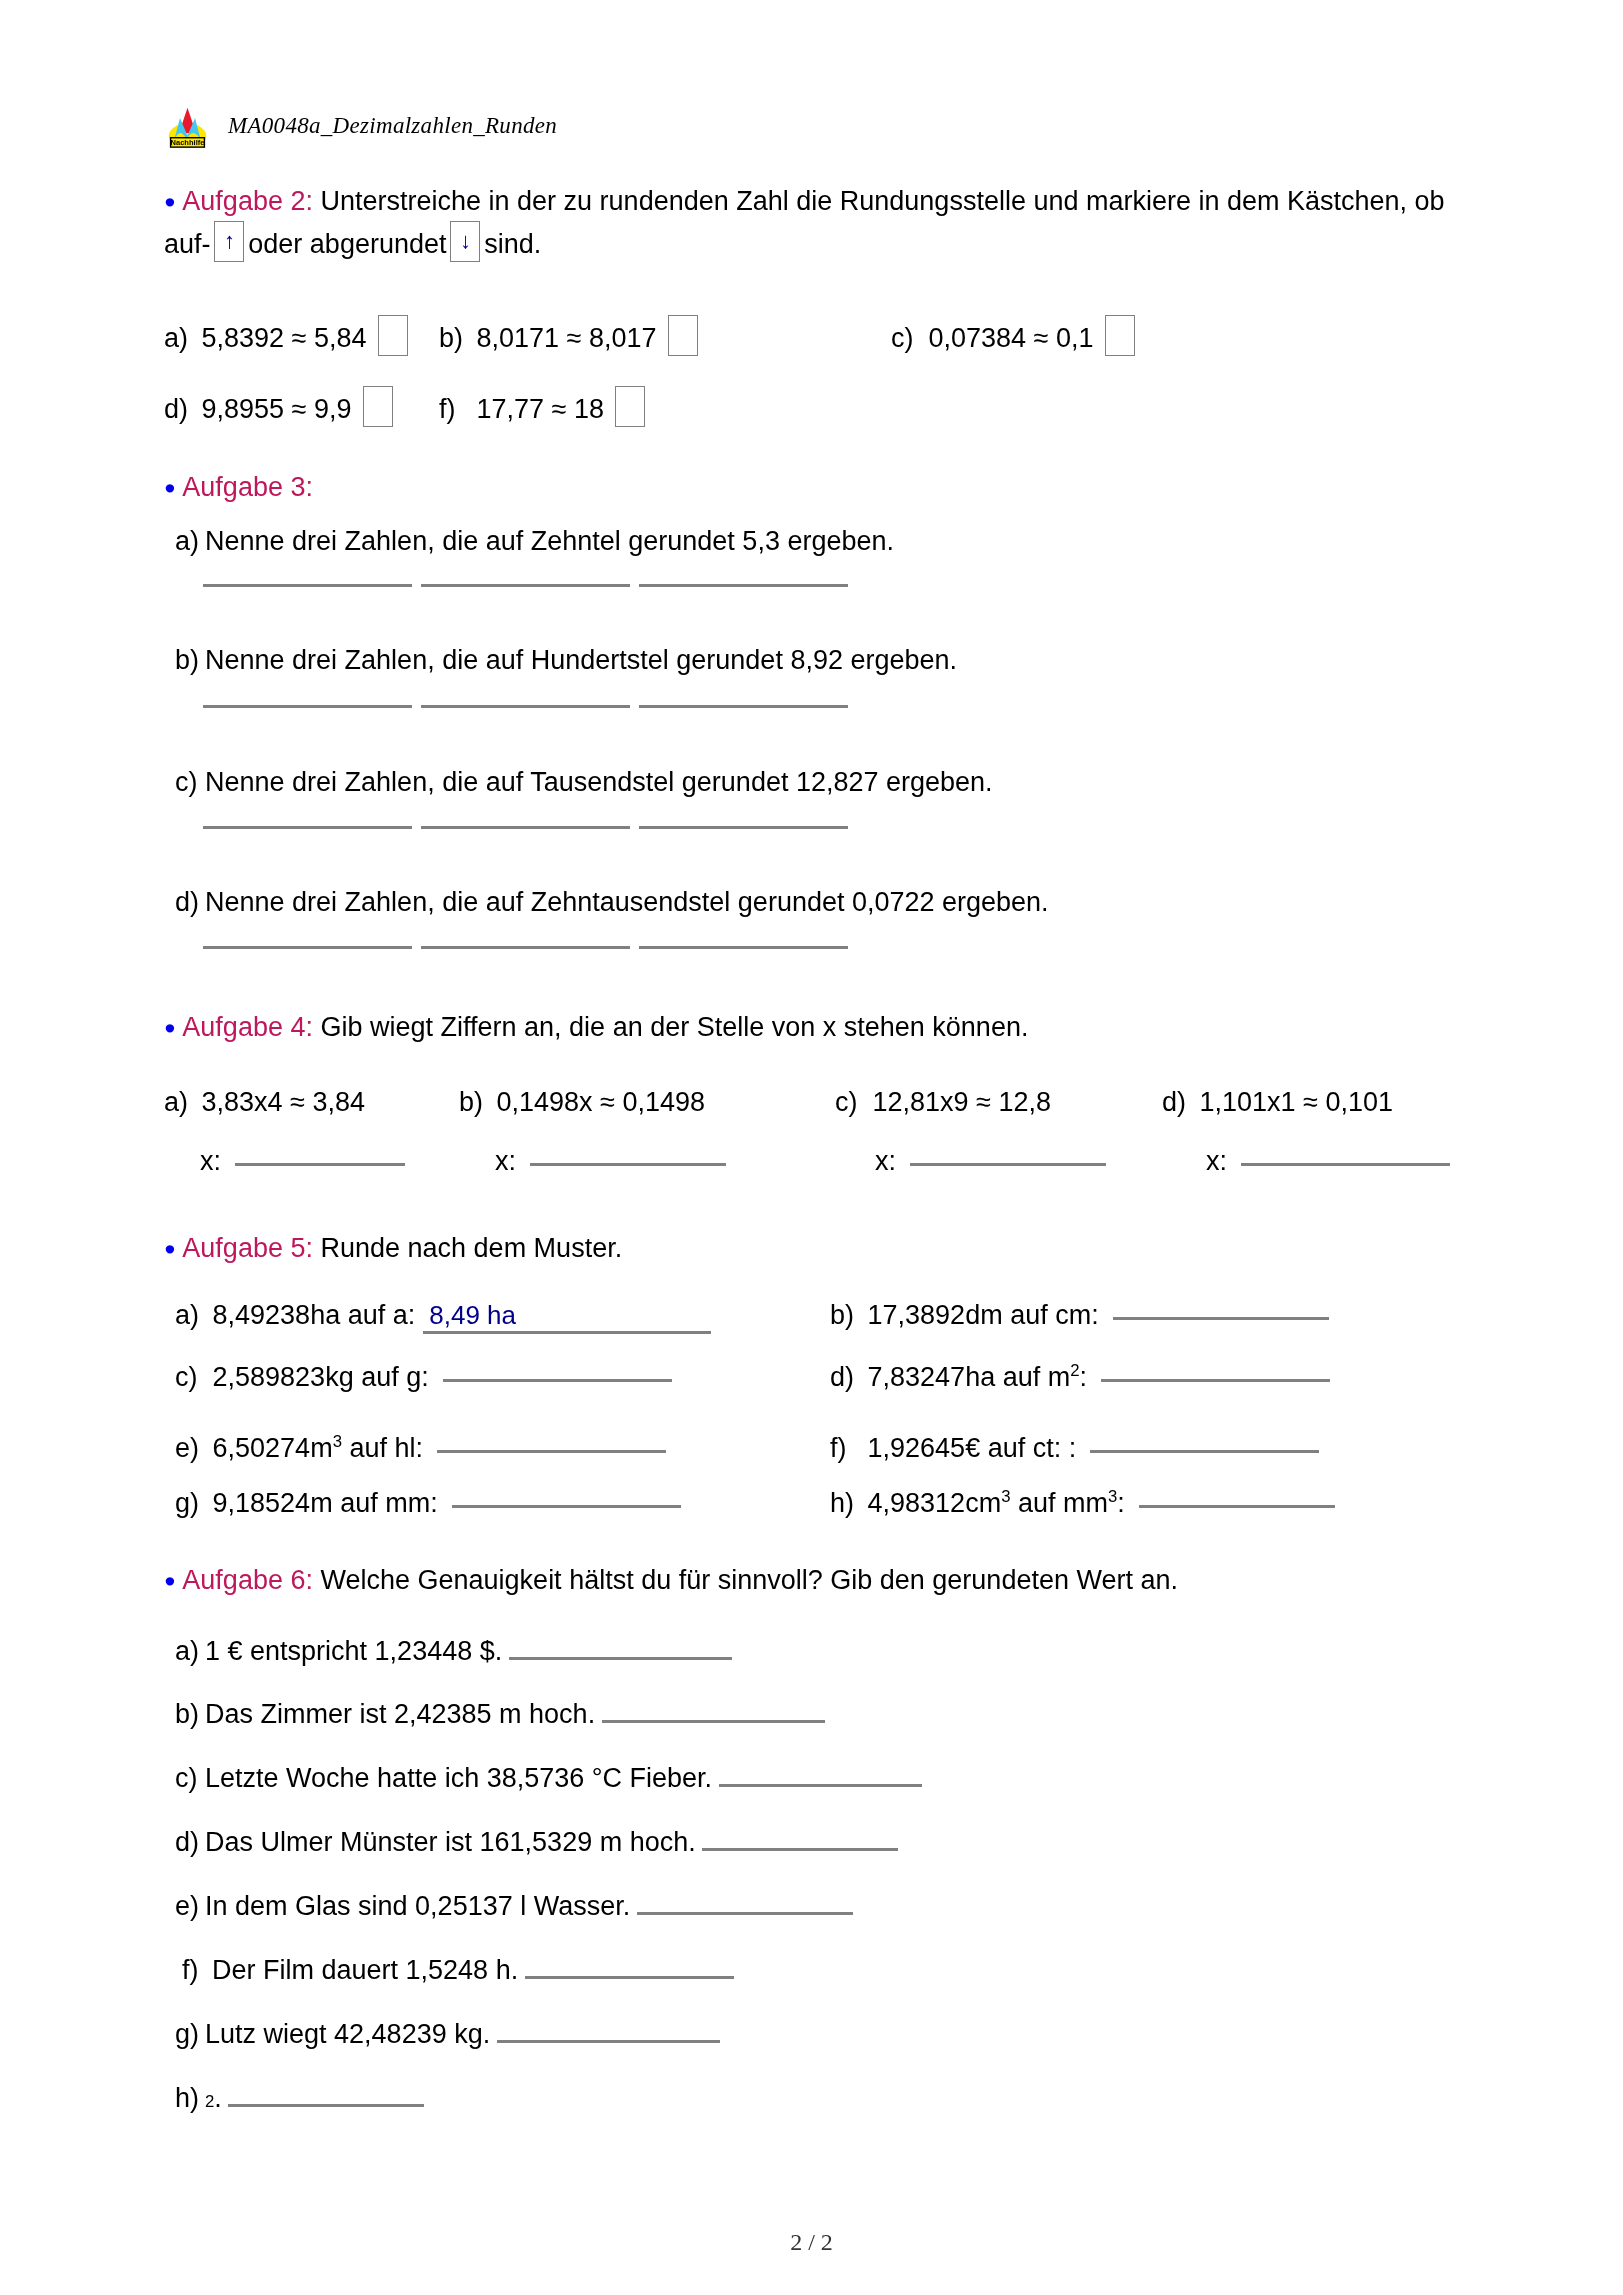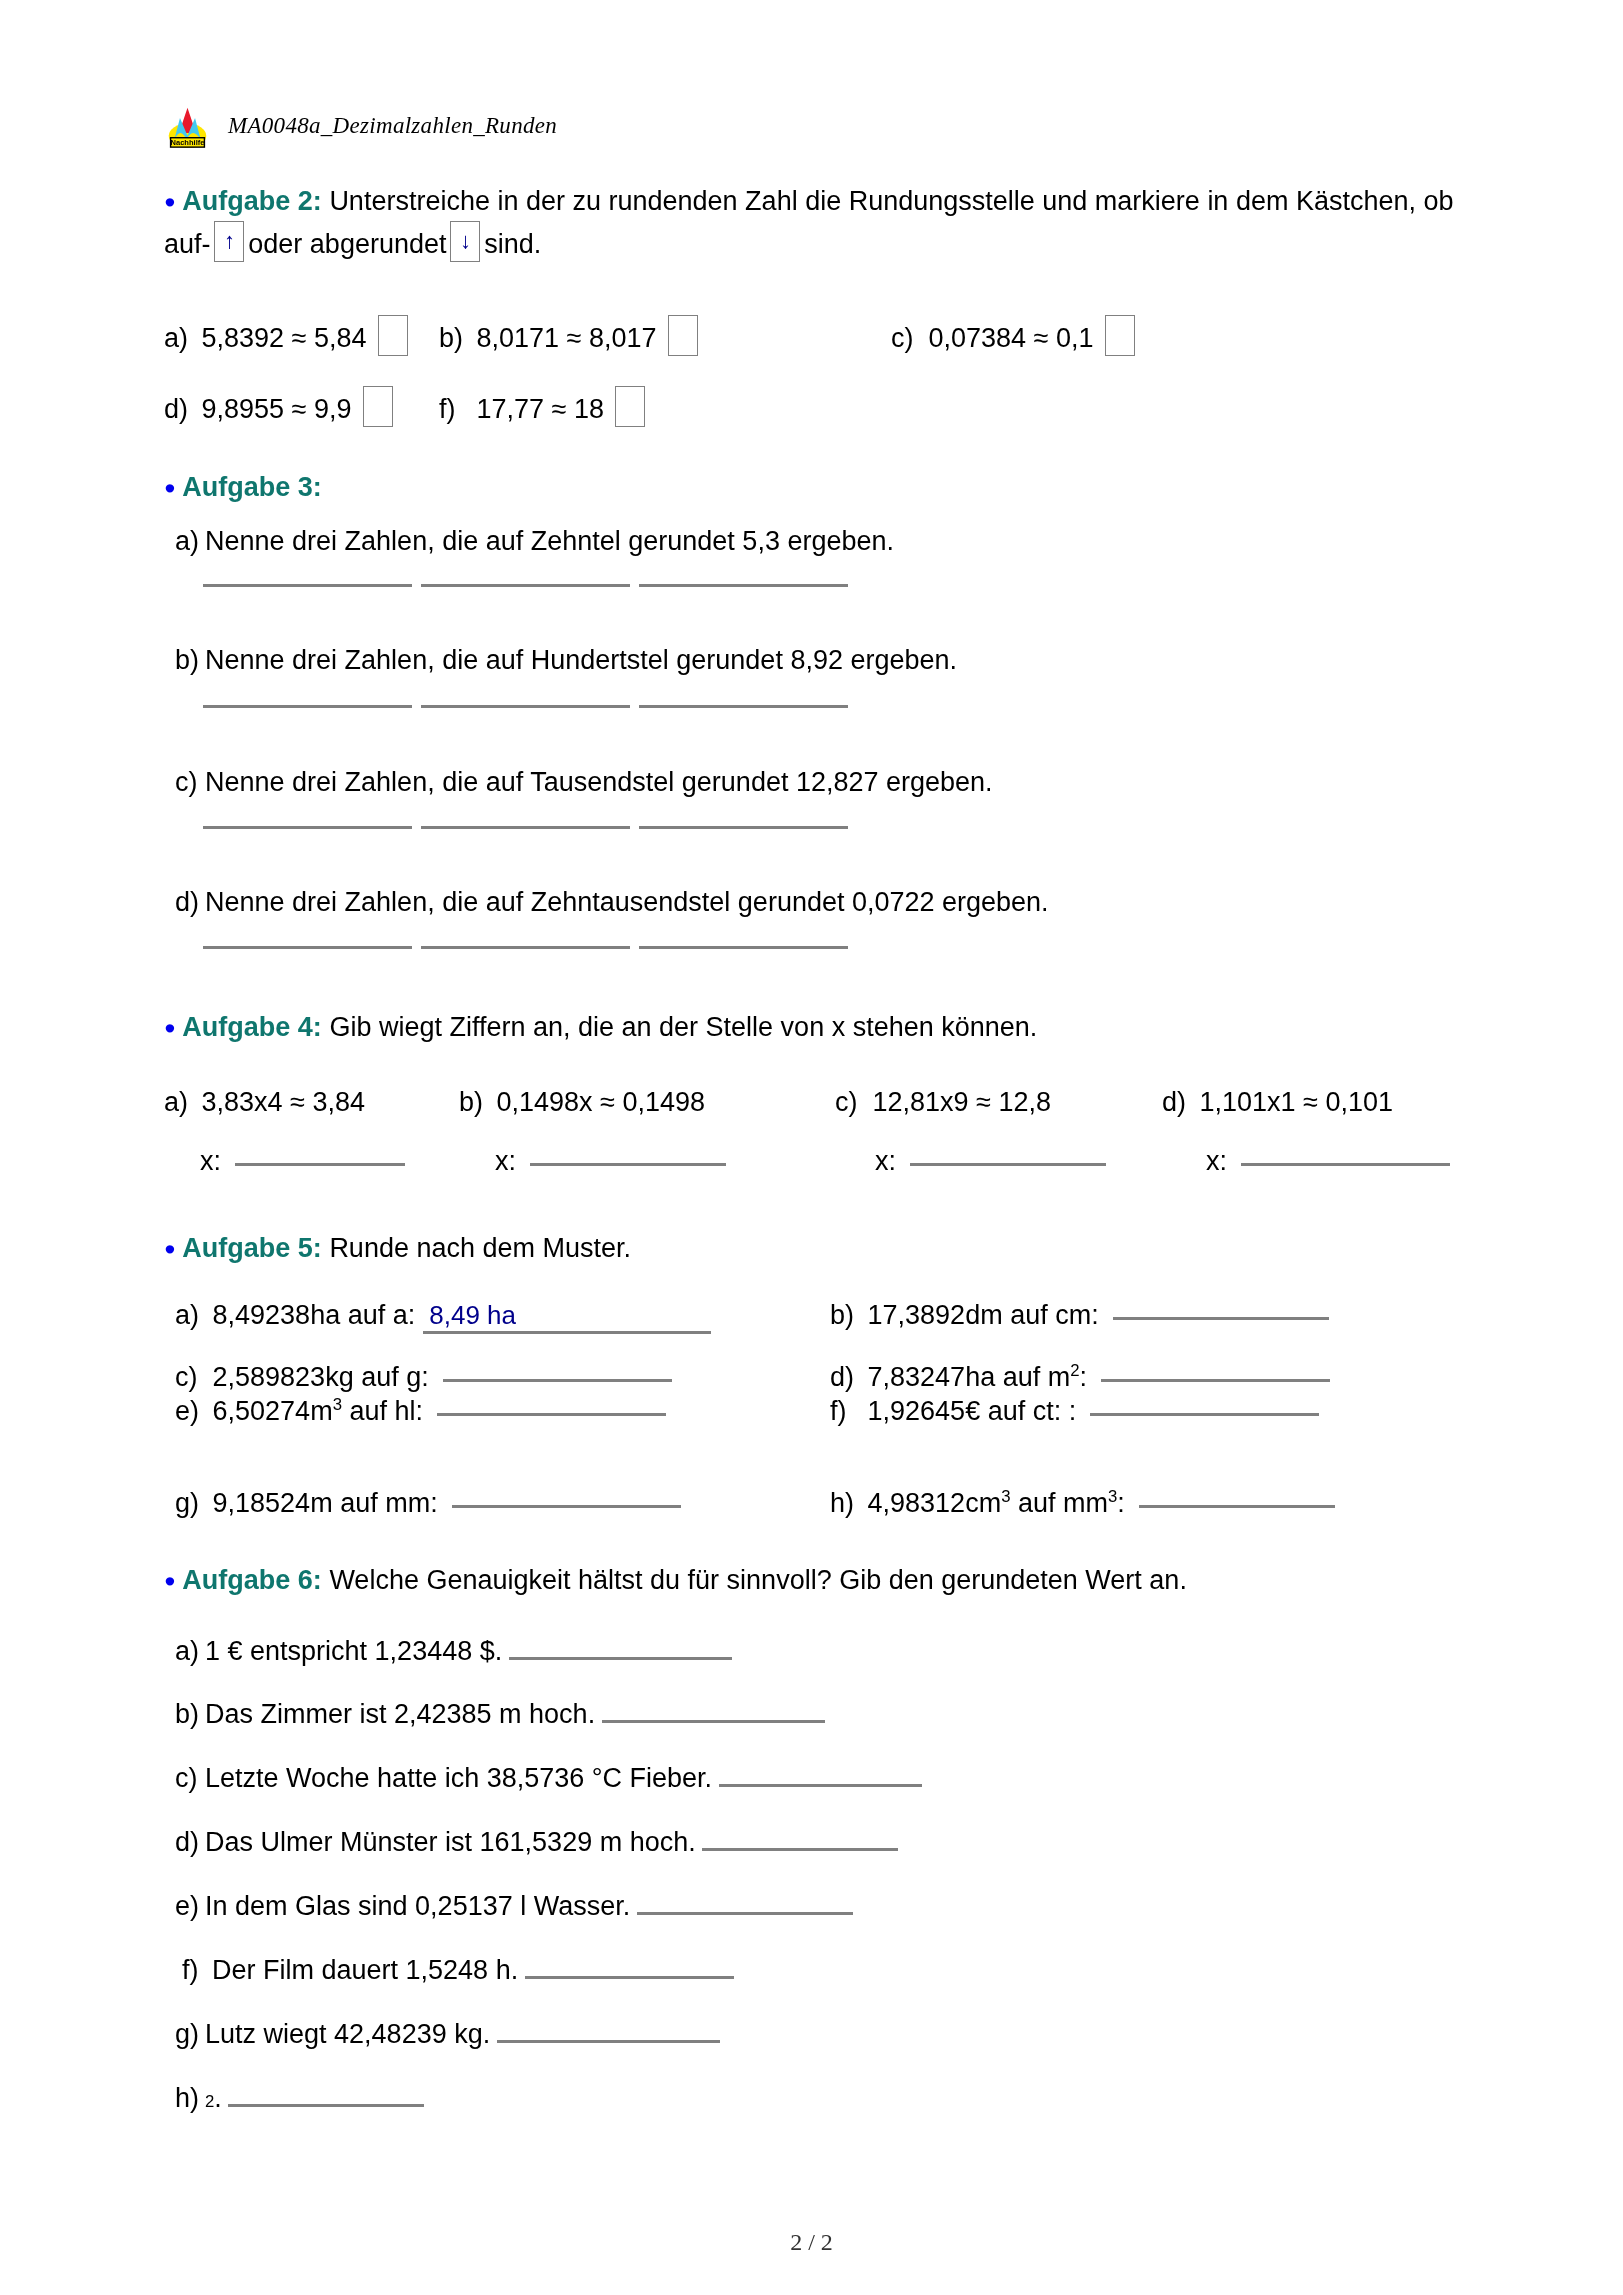--- a/index.html
+++ b/index.html
@@ -41,22 +41,22 @@
   }
   .doc-title {
     font-family: "Liberation Serif", serif;
     font-style: italic;
     font-size: 23px;
     letter-spacing: 0.3px;
     white-space: nowrap;
     color: #000;
   }
   .task-label {
-    color: #0f766e;
-    font-weight: bold;
+    color: #be185d;
+    font-weight: normal;
     white-space: nowrap;
   }
   .bullet {
     color: #0000ee;
     font-size: 19.6px;
     vertical-align: 2px;
     margin-right: 6.5px;
   }
 
   
@@ -339,21 +339,21 @@
       </div>
       <div class="item">
         <span class="marker">d)</span>
         <span>7,83247</span><span>ha</span>
         <span>auf m</span><sup>2</sup>:
         <span class="rule" style="width:229px;"></span>
       </div>
     </div>
   </div>
 
-  <div class="block" style="top:1356px; left:175px;">
+  <div class="block" style="top:1393px; left:175px;">
     <div class="row">
       <div class="item" style="width:655px;">
         <span class="marker">e)</span>
         <span>6,50274</span><span>m</span><sup>3</sup>
         <span>auf hl:</span>
         <span class="rule" style="width:229px;"></span>
       </div>
       <div class="item">
         <span class="marker">f)</span>
         <span>1,92645</span><span>€</span>

